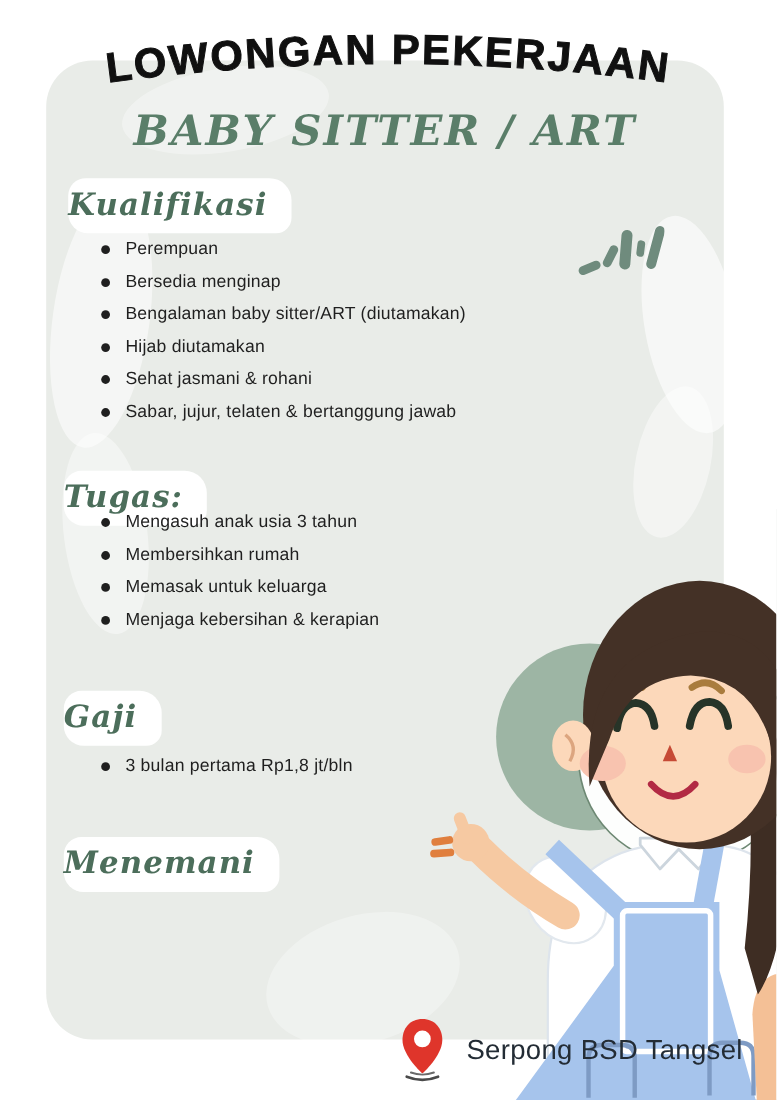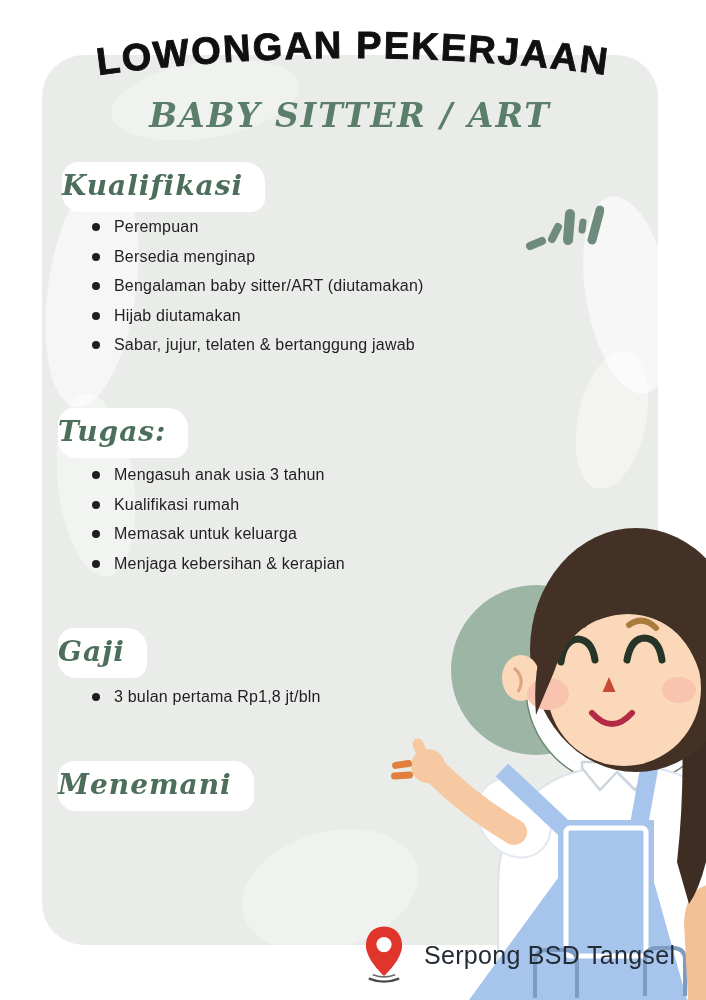--- a/index.html
+++ b/index.html
@@ -14,21 +14,21 @@
   }
   .deco { position:absolute; left:0; top:0; z-index:1; pointer-events:none; }
   .arch-title-svg { position:absolute; left:48px; top:30px; width:610px; height:84px; z-index:2; }
   .arch-title-svg text {
     font-family:"Liberation Sans", sans-serif; font-weight:bold;
     font-size:38px; letter-spacing:2px; fill:#101010; stroke:#101010; stroke-width:0.9;
   }
   .main-title {
     position:absolute; left:42px; top:96px; width:616px; text-align:center;
     font-family:"DejaVu Serif", serif; font-style:italic; font-weight:bold;
-    font-size:33px; letter-spacing:2px; color:#5a7e69; z-index:2;
+    font-size:38px; letter-spacing:2px; color:#5a7e69; z-index:2;
   }
   .pill {
     position:absolute; display:inline-block; background:#ffffff;
     border-radius:16px 20px 14px 18px; padding:7px 22px 10px 0; z-index:2;
     font-family:"DejaVu Serif", serif; font-style:italic; font-weight:bold;
     font-size:28px; color:#4c6e5b; letter-spacing:1px;
   }
   .blist {
     position:absolute; list-style:none; z-index:2;
     font-size:16px; line-height:29.5px; color:#1f1f1f; letter-spacing:0.2px;
@@ -83,29 +83,30 @@
   </svg>
 
   <div class="pill" style="left:62px; top:162px;">
     <span>Kualifikasi</span>
   </div>
   <ul class="blist" style="left:88px; top:212px; width:560px;">
     <li>Perempuan</li>
     <li>Bersedia menginap</li>
     <li>Bengalaman baby sitter/ART (diutamakan)</li>
     <li>Hijab diutamakan</li>
+    <li>Sehat jasmani &amp; rohani</li>
     <li>Sabar, jujur, telaten &amp; bertanggung jawab</li>
   </ul>
 
-  <div class="pill" style="left:58px; top:408px;">
+  <div class="pill" style="left:58px; top:428px;">
     <span>Tugas:</span>
   </div>
   <ul class="blist" style="left:88px; top:460px; width:460px;">
     <li>Mengasuh anak usia 3 tahun</li>
-    <li>Kualifikasi rumah</li>
+    <li>Membersihkan rumah</li>
     <li>Memasak untuk keluarga</li>
     <li>Menjaga kebersihan &amp; kerapian</li>
   </ul>
 
   <div class="pill" style="left:58px; top:628px;">
     <span>Gaji</span>
   </div>
   <ul class="blist" style="left:88px; top:682px; width:400px;">
     <li>3 bulan pertama Rp1,8 jt/bln</li>
   </ul>

